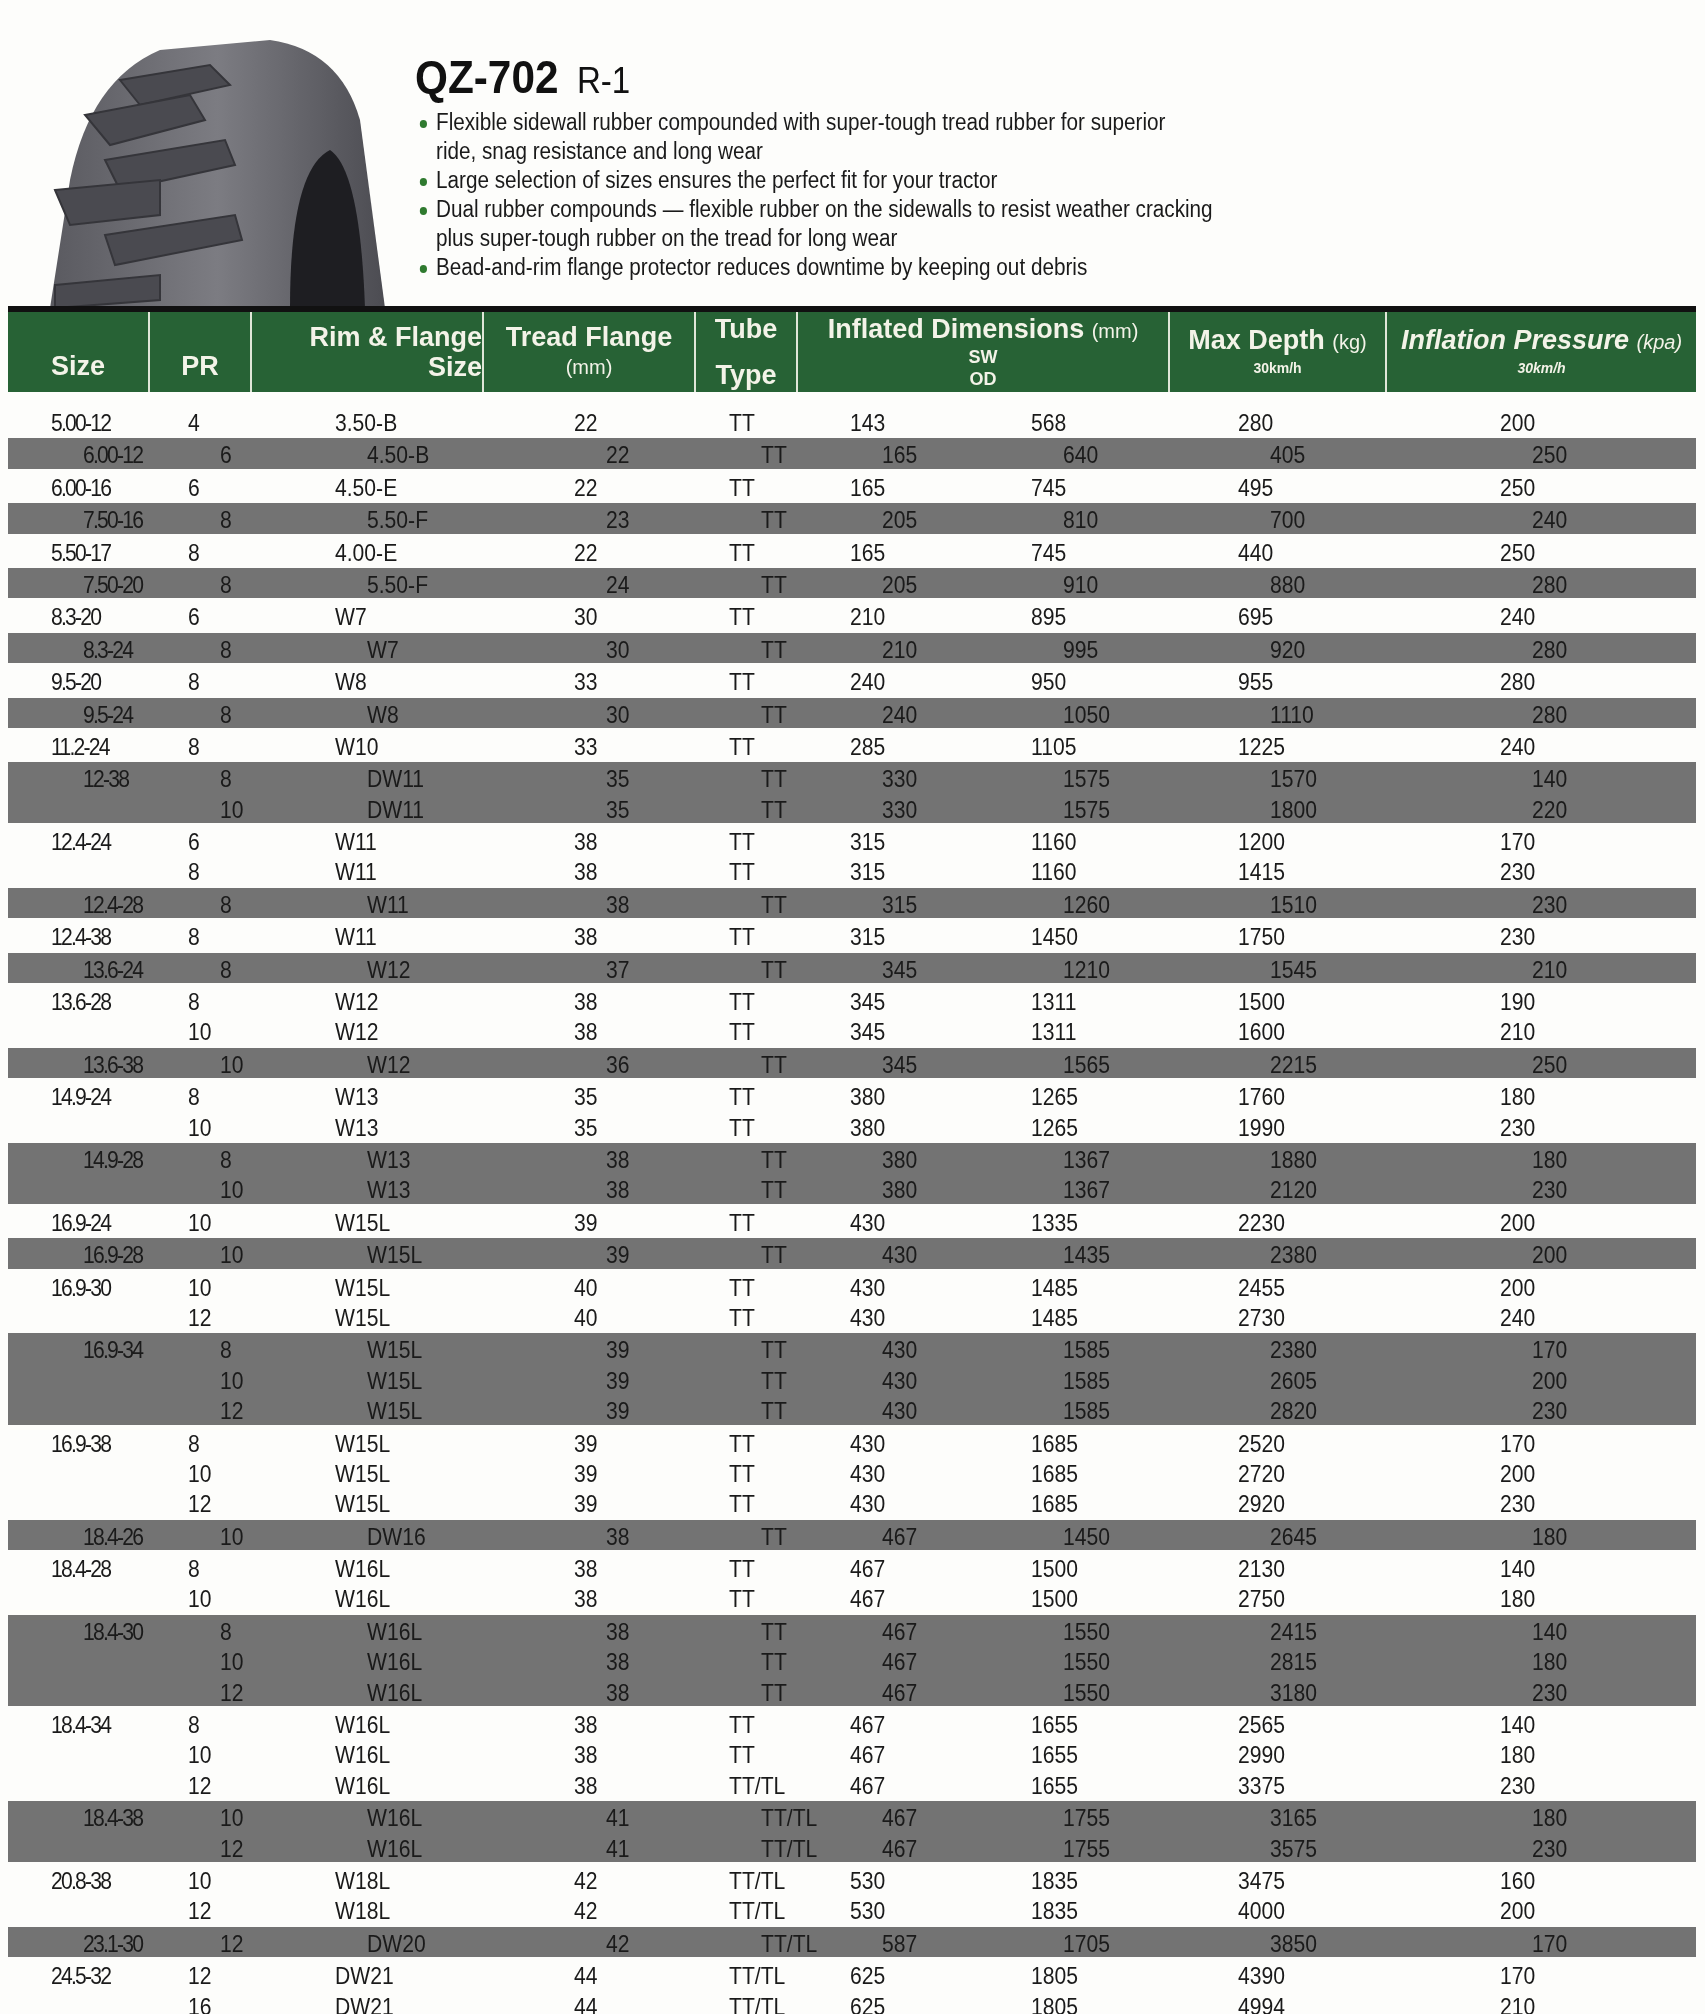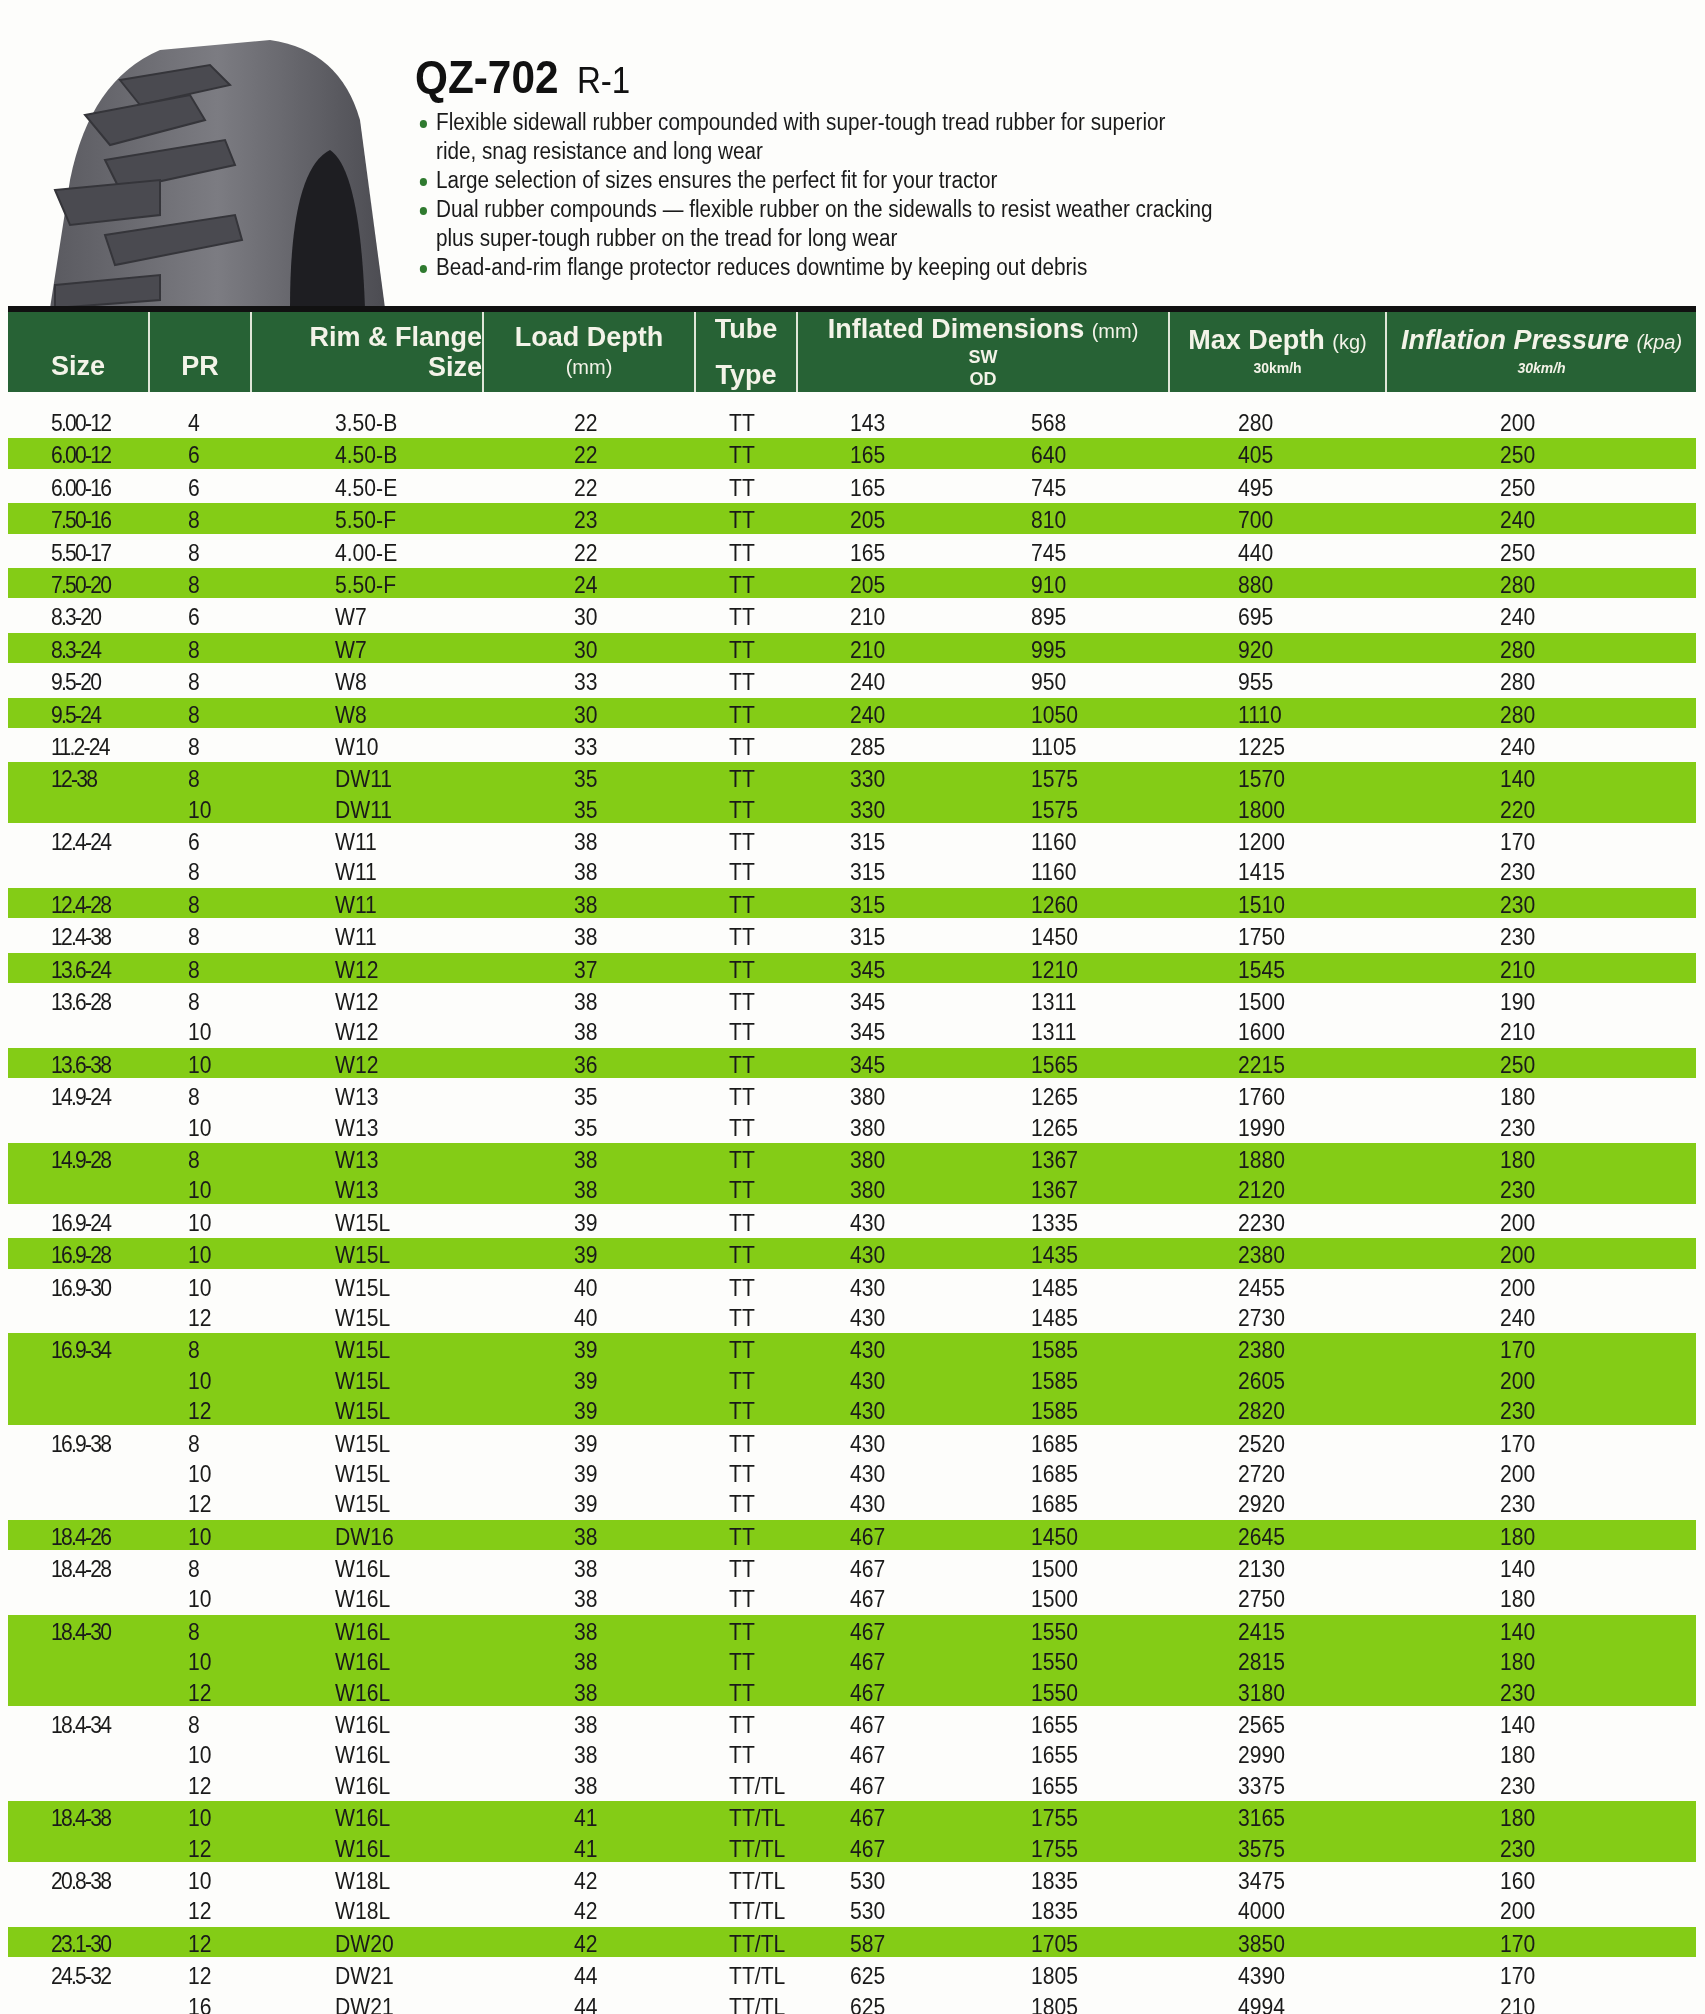--- a/index.html
+++ b/index.html
@@ -15,21 +15,21 @@
   .table { position:absolute; left:8px; top:306px; width:1688px; }
   .thead { height:80px; background:#276235; border-top:6px solid #111; display:flex; color:#f3f3e8; }
   .th { border-right:2px solid #e0e6d8; display:flex; flex-direction:column; justify-content:center; align-items:center; font-weight:bold; text-align:center; font-size:27px; line-height:30px; transform-origin:center; }
   .th:last-child { border-right:none;font-style:italic; }
   .th .unit { font-size:20px; font-weight:normal; }
   .th .sm { font-size:14px; font-weight:bold; line-height:22px; }
   .th .row2 { display:flex; width:100%; justify-content:space-around; font-size:18px; line-height:22px;flex-direction:column; }
   .c0 { width:140px; } .c1 { width:100px; } .c2 { width:230px;align-items:flex-end; } .c3 { width:210px; } .c4 { width:100px;gap:16px; }
   .c5 { width:370px; } .c6 { width:215px; } .c7 { flex:1; }
   .tbody { margin-top:14px; }
-  .grp.alt { background:#84cc16; }
+  .grp.alt { background:#737373;padding-left:32px; }
   .grp { margin:2px 0; }
   .row { height:30.4px; display:flex; align-items:center; font-size:24px; position:relative; }
   .row span { position:absolute; top:3px; transform:scaleX(0.88); transform-origin:left; }
   .s-size { left:43px; letter-spacing:-2px; }
   .s-pr { left:180px; }
   .s-rim { left:327px; }
   .s-tread { left:566px; }
   .s-tube { left:721px; }
   .s-sw { left:842px; }
   .s-od { left:1023px; }
@@ -78,21 +78,21 @@
         <span style="margin-top:28px">Size</span>
       </div>
     <div class="th c1">
         <span style="margin-top:28px">PR</span>
       </div>
     <div class="th c2">
         <span>Rim &amp; Flange</span>
         <span>Size</span>
       </div>
     <div class="th c3">
-        <span>Load Depth</span>
+        <span>Tread Flange</span>
         <span class="unit">(mm)</span>
       </div>
     <div class="th c4">
         <span>Tube</span>
         <span>Type</span>
       </div>
     <div class="th c5">
       <span><span>Inflated Dimensions</span> <span class="unit">(mm)</span></span>
       <div class="row2">
           <span>SW</span>

